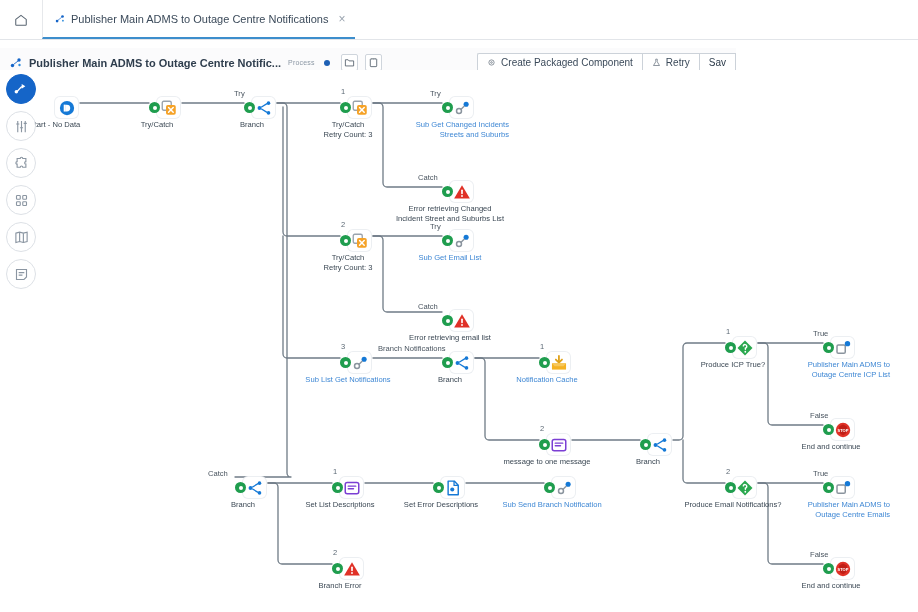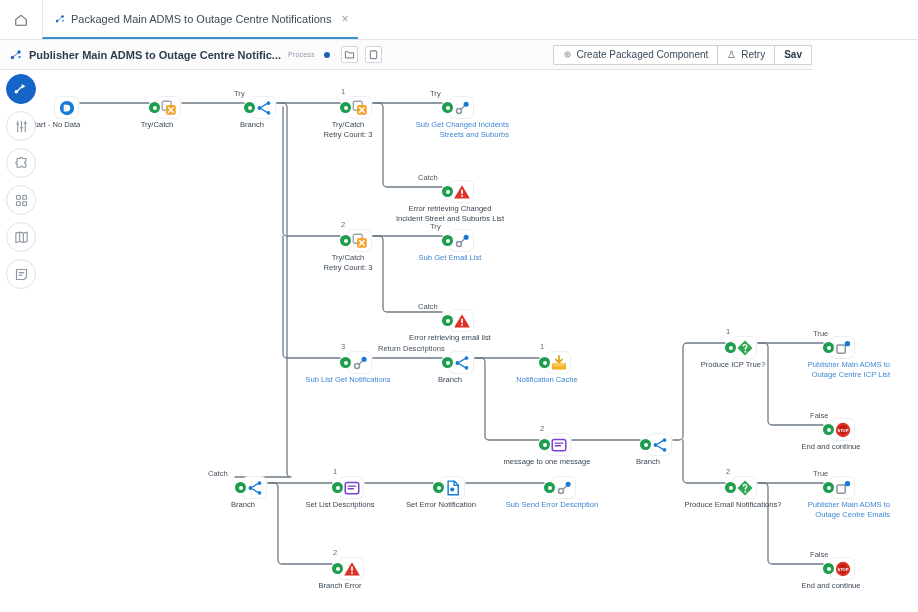--- a/index.html
+++ b/index.html
@@ -27,21 +27,21 @@
     padding: 0 10px 0 12px;
     border-left: 1px solid #e6e8eb;
     border-bottom: 2px solid #3d8ecc;
     font-size: 11px; color: #3b4a5a;
     cursor: pointer; white-space: nowrap;
   }
   .tab-close { font-size: 12px; color: #9aa4af; margin-left: 4px; cursor: pointer; }
 
   
   #headerbar {
-    position: absolute; left: 0; top: 40px; width: 812px; height: 30px;
+    position: absolute; left: 0; top: 48px; width: 736px; height: 30px;
     background: #fbfbfc;
     border-bottom: 1px solid #dfe3e8;
     display: flex; align-items: center;
   }
   #hdr-left { display: flex; align-items: center; gap: 7px; padding-left: 10px; }
   #hdr-title { font-size: 11px; font-weight: bold; color: #2e3d4d; white-space: nowrap; }
   #hdr-kind { font-size: 7px; color: #8b97a4; letter-spacing: .2px; }
   #hdr-dot { width: 6px; height: 6px; border-radius: 50%; background: #1d5fb4; display:inline-block; margin-left:2px;}
   .hdr-iconbtn {
     width: 17px; height: 17px; border: 1px solid #cfd5dc; border-radius: 2px;
@@ -129,21 +129,21 @@
       <path d="M3 11 L12 4 L21 11 V20 a1 1 0 0 1 -1 1 H4 a1 1 0 0 1 -1 -1 Z"></path>
     </svg>
   </div>
   <div class="tab">
     <svg width="10" height="10" viewBox="0 0 24 24">
       <circle cx="5" cy="17" r="3.2" fill="#1565c8"></circle>
       <circle cx="18" cy="6" r="3.2" fill="#1565c8"></circle>
       <circle cx="19" cy="16" r="2.2" fill="#2f8ddc"></circle>
       <path d="M7 15 L16 8" stroke="#1565c8" stroke-width="1.6"></path>
     </svg>
-    <span>Packaged Main ADMS to Outage Centre Notifications</span>
+    <span>Publisher Main ADMS to Outage Centre Notifications</span>
     <span class="tab-close">×</span>
   </div>
 </div>
 
 <div id="headerbar">
   <div id="hdr-left">
     <svg width="12" height="12" viewBox="0 0 24 24">
       <circle cx="5" cy="17" r="3.4" fill="#1565c8"></circle>
       <circle cx="18" cy="6" r="3.4" fill="#1565c8"></circle>
       <circle cx="19" cy="16" r="2.4" fill="#2f8ddc"></circle>
@@ -172,21 +172,21 @@
           <circle cx="12" cy="12" r="2.2"></circle>
       </svg>
       <span>Create Packaged Component</span>
     </div>
     <div class="hdr-btn">
       <svg width="9" height="9" viewBox="0 0 24 24" fill="none" stroke="#6a7480" stroke-width="2">
         <path d="M10 3 v7 L4 20 h16 L14 10 V3 Z"></path>
       </svg>
       <span>Retry</span>
     </div>
-    <div class="hdr-btn last" style="font-weight:bold;color:#2b3a4a">
+    <div class="hdr-btn last" style="font-weight:normal;color:#2b3a4a">
       <span>Sav</span>
     </div>
   </div>
 </div>
 
 <div id="canvas">
 
   <svg id="wires">
     <g fill="none" stroke="#6f7b86" stroke-width="1.3" stroke-linejoin="round" stroke-linecap="round">
 
@@ -485,53 +485,53 @@
       </div>
       <div class="node" style="left: 441px; top: 407px;">
         <span class="port"></span>
         <span class="chip">
           <svg width="18" height="18" viewBox="0 0 24 24">
             <path d="M5.5 2.8 h8.2 L19 8.2 V21 H5.5 Z" fill="none" stroke="#1579d6" stroke-width="1.9" stroke-linejoin="round"></path>
             <path d="M13.4 2.8 V8.4 H19" fill="none" stroke="#1579d6" stroke-width="1.7"></path>
             <circle cx="11" cy="14" r="2.7" fill="#1579d6"></circle>
           </svg>
         </span>
-        <span class="nlabel">Set Error Notification</span>
+        <span class="nlabel">Set Error Descriptions</span>
       </div>
       <div class="node" style="left: 552px; top: 407px;">
         <span class="port"></span>
         <span class="chip">
           <svg width="18" height="18" viewBox="0 0 24 24">
             <circle cx="8" cy="16" r="3.3" fill="none" stroke="#8a949e" stroke-width="2"></circle>
             <circle cx="17.5" cy="7" r="3.4" fill="#1579d6"></circle>
             <path d="M10.4 14 L15.2 9.3" stroke="#8a949e" stroke-width="1.8"></path>
           </svg>
         </span>
-        <span class="nlabel link">Sub Send Error Description</span>
+        <span class="nlabel link">Sub Send Branch Notification</span>
       </div>
       <div class="node" style="left: 340px; top: 488px;">
         <span class="idx">2</span>
         <span class="port"></span>
         <span class="chip">
           <svg width="18" height="18" viewBox="0 0 24 24">
             <path d="M12 3 L22.5 20.5 H1.5 Z" fill="#e03127"></path>
             <rect x="10.9" y="8.5" width="2.2" height="6.4" rx="1" fill="#fff"></rect>
             <circle cx="12" cy="17.4" r="1.25" fill="#fff"></circle>
           </svg>
         </span>
         <span class="nlabel">Branch Error</span>
       </div>
     </div>
   <div id="wirelabel-layer">
       <div class="wlabel" style="left: 234px; top: 19px;">Try</div>
       <div class="wlabel" style="left: 430px; top: 19px;">Try</div>
       <div class="wlabel" style="left: 418px; top: 103px;">Catch</div>
       <div class="wlabel" style="left: 430px; top: 152px;">Try</div>
       <div class="wlabel" style="left: 418px; top: 232px;">Catch</div>
-      <div class="wlabel" style="left: 378px; top: 274px;">Return Descriptions</div>
+      <div class="wlabel" style="left: 378px; top: 274px;">Branch Notifications</div>
       <div class="wlabel" style="left: 208px; top: 399px;">Catch</div>
       <div class="wlabel" style="left: 813px; top: 259px;">True</div>
       <div class="wlabel" style="left: 810px; top: 341px;">False</div>
       <div class="wlabel" style="left: 813px; top: 399px;">True</div>
       <div class="wlabel" style="left: 810px; top: 480px;">False</div>
     </div>
 </div>
 
 <div id="rail">
   <div class="rail-btn active">

